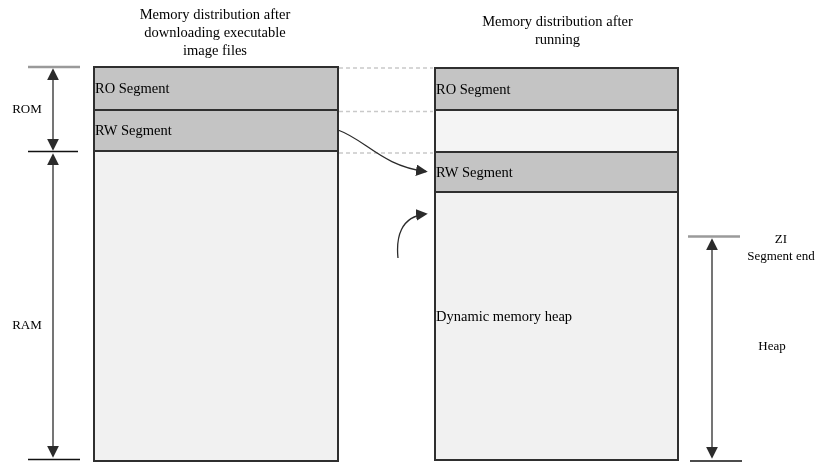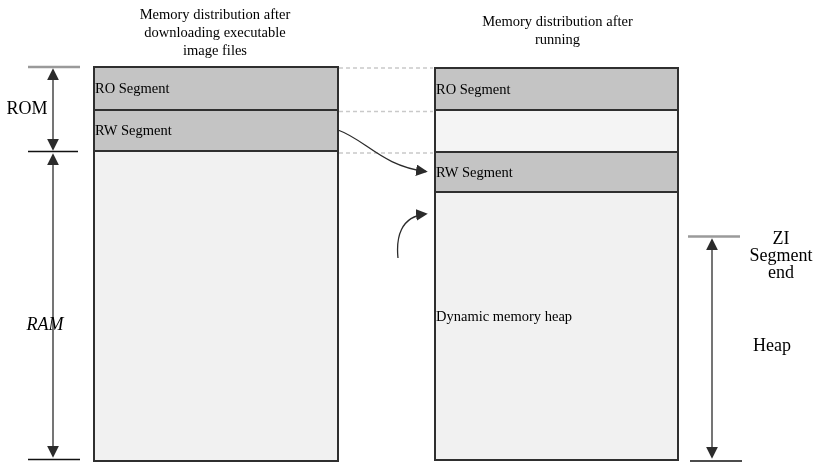--- a/index.html
+++ b/index.html
@@ -30,25 +30,25 @@
   .seg.light { background:#f1f1f1; flex:1 1 auto; }
   #seg-l-ro { height:43px; }
   #seg-l-rw { height:41px; }
   #seg-r-ro { height:42px; }
   #seg-r-gap { height:42px; }
   #seg-r-rw { height:40px; }
   #seg-r-zi { height:42px; }
   #seg-r-heap { padding-bottom:20px; }
 
   .side-label {
-    position:absolute; font-size:18px; line-height:17px; text-align:center;
+    position:absolute; font-size:13px; line-height:17px; text-align:center;
     white-space:pre-line;
   }
   #rom-label    { left:5px;   top:100px; width:44px; }
-  #ram-label    { left:23px;   top:316px; width:44px;font-style:italic; }
+  #ram-label    { left:5px;   top:316px; width:44px; }
   #zi-end-label { left:735px; top:230px; width:92px;font-family:Liberation Serif, serif; }
   #heap-label   { left:750px; top:337px; width:44px; }
 
   svg.overlay { position:absolute; left:0; top:0; pointer-events:none; }
 </style>
 </head>
 <body>
 
 <div class="stage">
 

